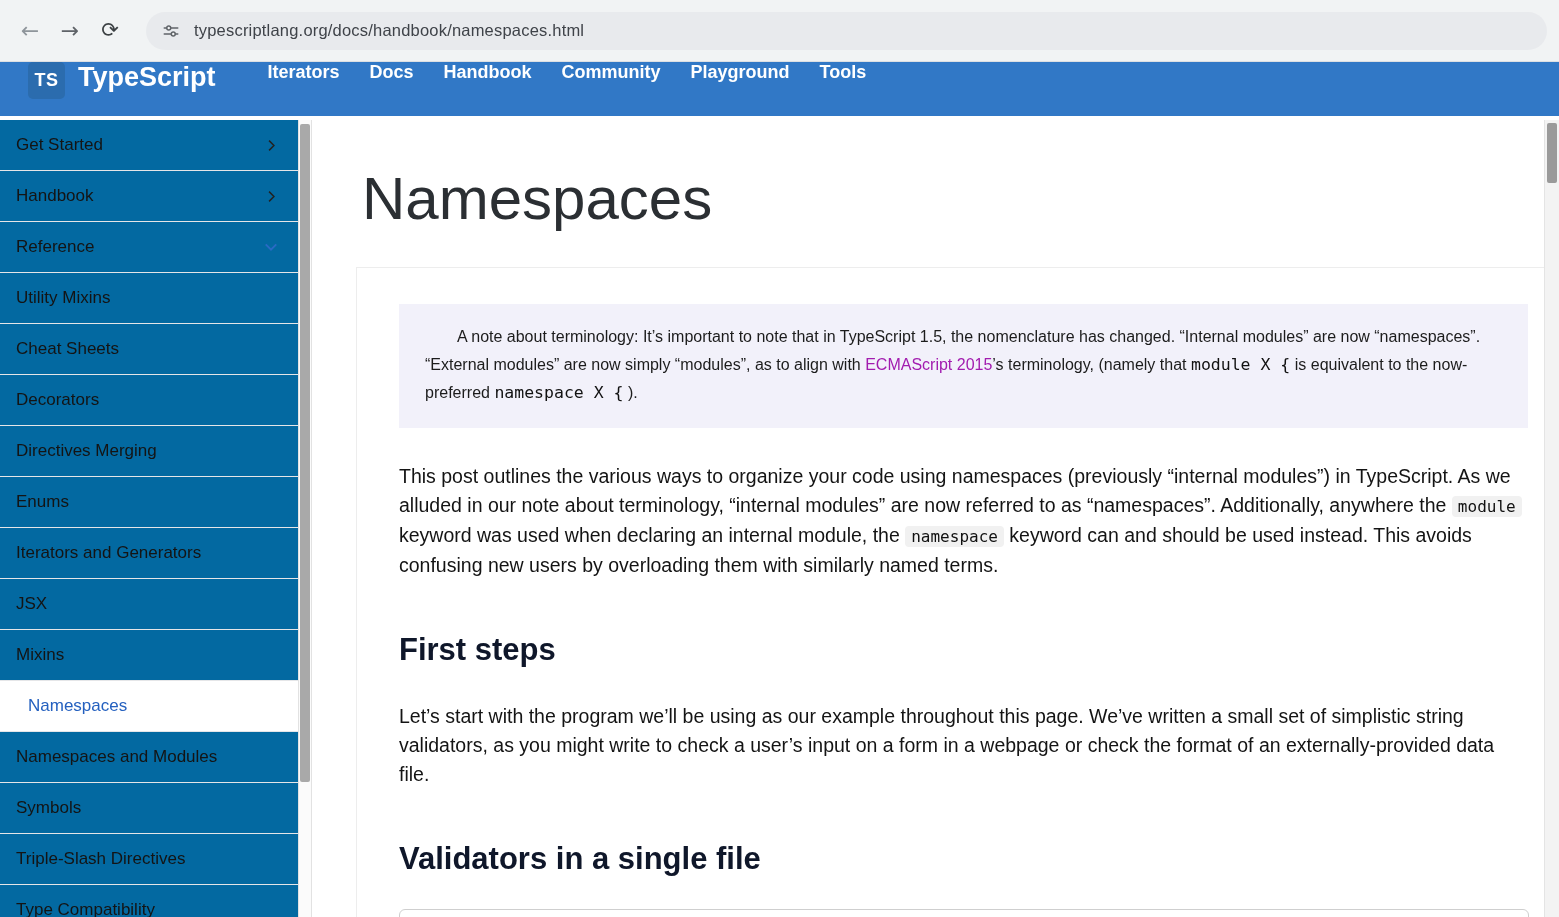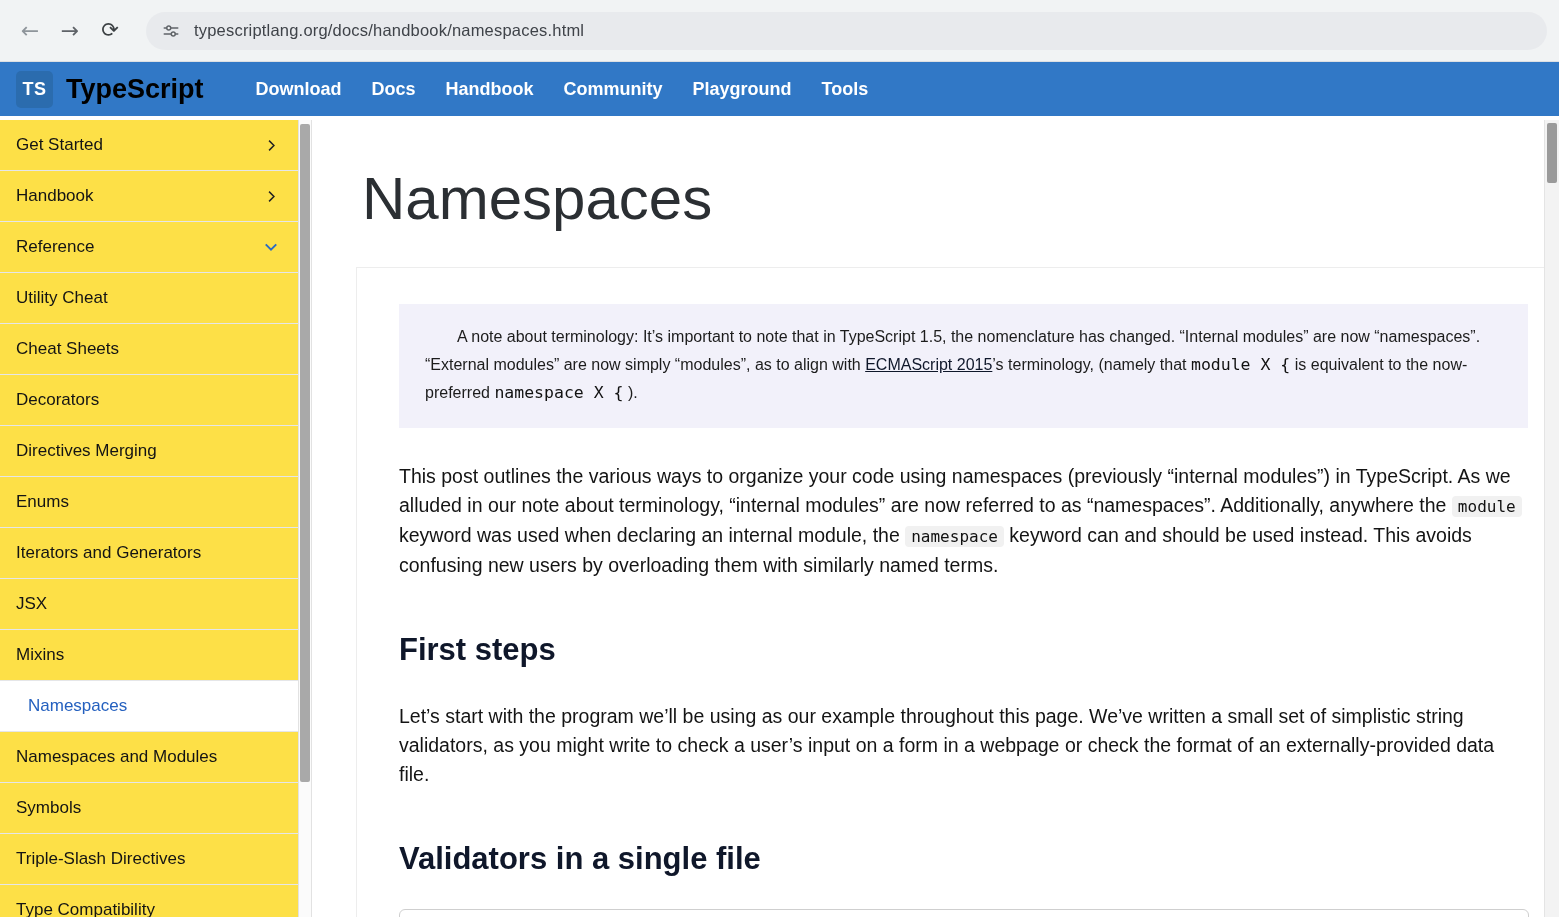--- a/index.html
+++ b/index.html
@@ -23,40 +23,40 @@
   .nav-btn.reload { font-size:21px; color:#3c4043; }
   .omnibox {
     flex:1; height:38px; margin-left:16px; background:#e8eaed; border-radius:19px;
     display:flex; align-items:center; padding:0 16px;
   }
   .site-info { display:inline-flex; margin-right:14px; }
   .url-text { font-size:16.5px; color:#3f4349; letter-spacing:.2px; }
 
   
   .tsbar {
-    height:54px; background:#3178c6; display:flex; align-items:center; padding:0 16px;
+    height:54px; background:#3178c6; display:flex; align-items:flex-start; padding:0 28px;
   }
   .logo {
     width:37px; height:37px; background:#2b6cae; border-radius:5px;
     display:flex; align-items:center; justify-content:center;
     color:#fff; font-weight:700; font-size:18px; letter-spacing:.5px;
   }
-  .brand { color:#000000; font-size:27px; font-weight:700; margin-left:13px; }
+  .brand { color:#ffffff; font-size:27px; font-weight:700; margin-left:13px; }
   .tsnav { display:flex; gap:30px; margin-left:52px; }
   .tsnav a { color:#fff; font-size:18px; font-weight:600; text-decoration:none; cursor:pointer; }
 
   
   .body-row { position:absolute; top:120px; left:0; right:0; bottom:0; display:flex; }
 
   
   .sidebar { width:298px; background:#f4f4f5; overflow:hidden; }
   .sb-item {
     height:51px; display:flex; align-items:center; justify-content:space-between;
     padding:0 20px 0 16px; border-bottom:1px solid #e5e6e8; cursor:pointer;
-    font-size:17px; color:#141414; background:#fde047;
+    font-size:17px; color:#141414; background:#0369a1;
   }
   .sb-item.selected { background:#ffffff; color:#2460bf; padding-left:28px; }
   .chev { display:inline-flex; color:#222; }
   .chev.down { color:#2a6ac4; }
 
   
   .sb-scroll {
     width:14px; background:#fbfbfb; position:relative;
     border-left:1px solid #e2e2e2; border-right:1px solid #e2e2e2;
   }
@@ -66,21 +66,21 @@
   .main { flex:1; background:#ffffff; overflow:hidden; position:relative; }
   h1.title { margin:44px 0 0 50px; font-size:60px; font-weight:400; color:#2b2f33; }
   .article {
     margin:34px 0 0 44px; border-top:1px solid #ededed; border-left:1px solid #ededed;
     padding:36px 16px 0 42px; min-height:640px;
   }
   .note {
     background:#f2f1fa; padding:19px 26px 21px 26px; font-size:16px; line-height:28px; color:#1c1c1c;
   }
   .note strong { font-weight:400;margin-left:32px; }
-  .note a { color:#0f172a; text-decoration:underline; cursor:pointer; }
+  .note a { color:#a21caf; cursor:pointer; }
   .note code.plain {
     font-family:"DejaVu Sans Mono", monospace; font-size:16.5px; color:#111; background:transparent;
   }
   .body-p { margin-top:34px; font-size:19.5px; line-height:29px; color:#141414; }
   code.chip {
     font-family:"DejaVu Sans Mono", monospace; font-size:16px; background:#f1f1f1;
     border-radius:4px; padding:1px 6px; color:#111;
   }
   h2.section { margin-top:52px; font-size:31px; font-weight:700; color:#0f172a; }
   .codeblock {
@@ -119,21 +119,21 @@
       <span class="url-text">typescriptlang.org/docs/handbook/namespaces.html</span>
     </div>
   </div>
 
   <div class="tsbar">
     <div class="logo">
       <span>TS</span>
     </div>
     <div class="brand">TypeScript</div>
     <nav class="tsnav">
-      <a>Download</a>
+      <a>Iterators</a>
       <a>Docs</a>
       <a>Handbook</a>
       <a>Community</a>
       <a>Playground</a>
       <a>Tools</a>
     </nav>
   </div>
 
   <div class="body-row">
 
@@ -156,21 +156,21 @@
       </div>
       <div class="sb-item">
         <span>Reference</span>
         <span class="chev down">
           <svg width="14" height="14" viewBox="0 0 16 16">
               <path d="M2 5l6 6 6-6" stroke="currentColor" stroke-width="2.2" fill="none"></path>
             </svg>
         </span>
       </div>
       <div class="sb-item">
-          <span>Utility Cheat</span>
+          <span>Utility Mixins</span>
         </div>
       <div class="sb-item">
           <span>Cheat Sheets</span>
         </div>
       <div class="sb-item">
           <span>Decorators</span>
         </div>
       <div class="sb-item">
           <span>Directives Merging</span>
         </div>

